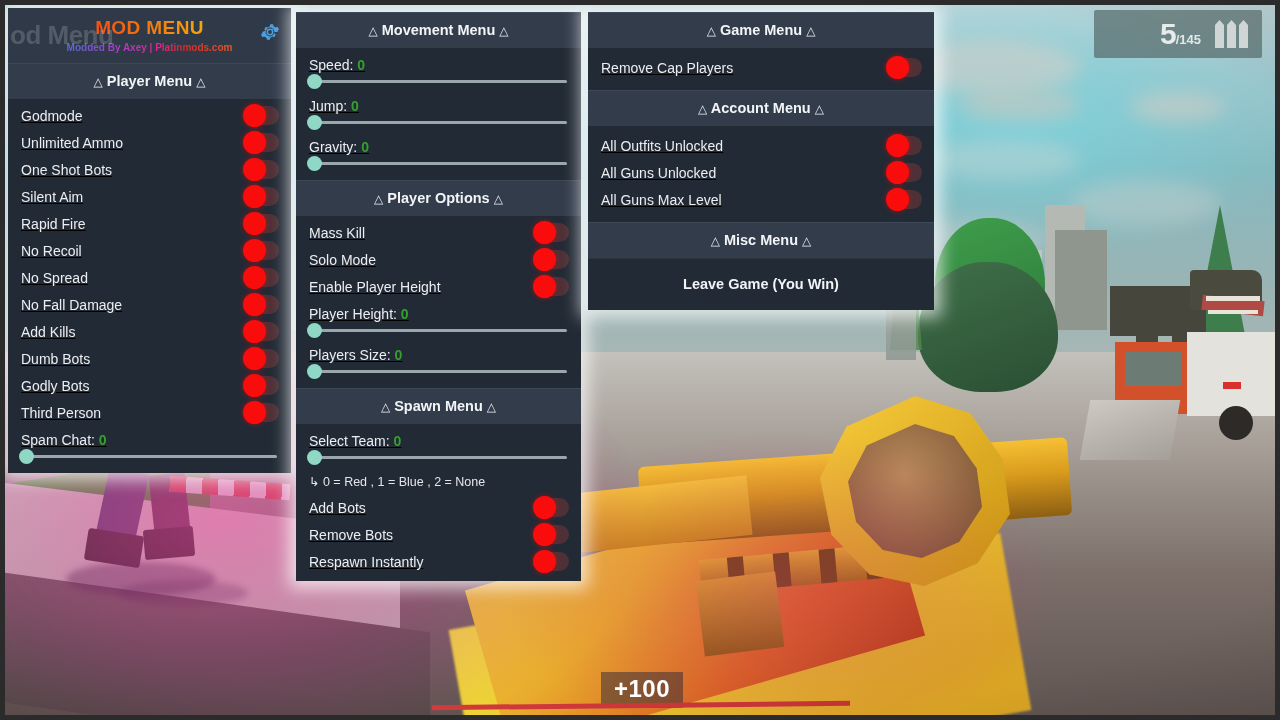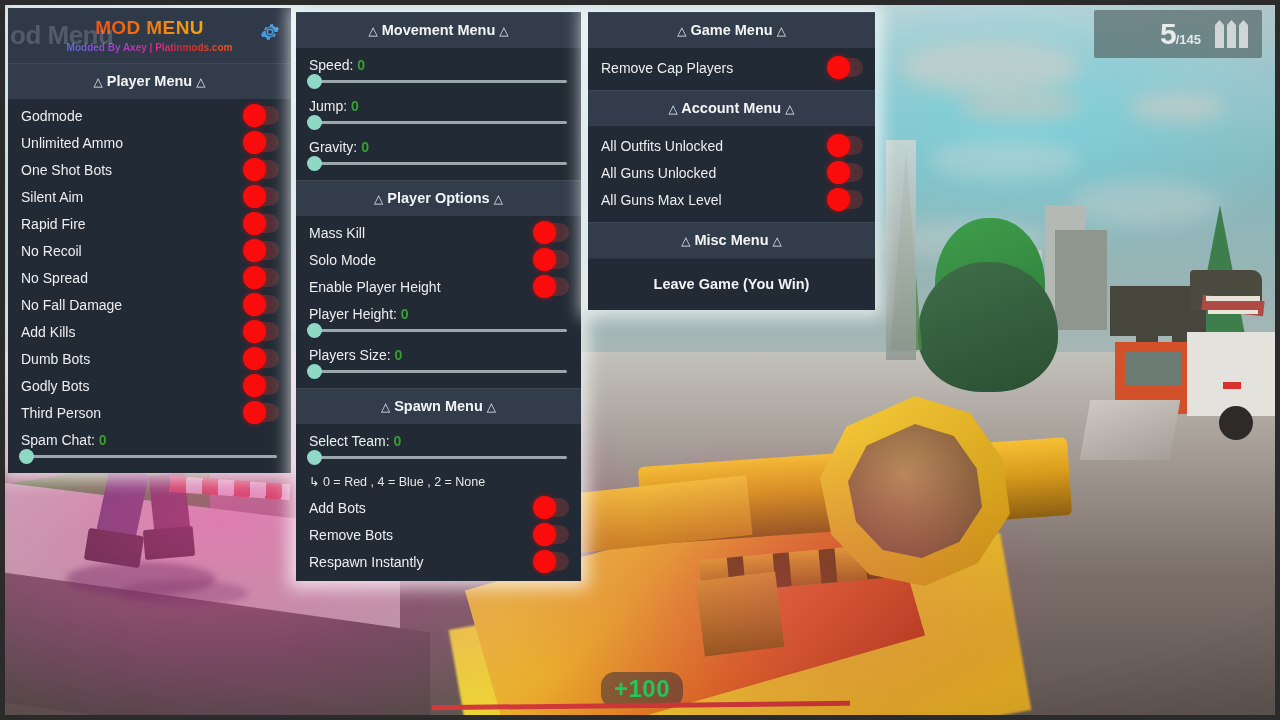--- a/index.html
+++ b/index.html
@@ -143,23 +143,22 @@
   .bullets { display:flex; gap:3px; }
   .bullet {
     width:9px; height:28px; background:#cfd6d5;
     clip-path:polygon(50% 0%, 100% 18%, 100% 100%, 0% 100%, 0% 18%);
   }
 
   #score-popup {
     position:absolute; left:601px; top:672px;
     background:rgba(58,48,56,.55);
     padding:3px 13px 5px;
-    font-size:24px; font-weight:bold; color:#22c55e;
+    font-size:24px; font-weight:bold; color:#ffffff;
     letter-spacing:.5px;
-    border-radius:14px;
   }
   #health-bar {
     position:absolute; left:432px; top:703px; width:418px; height:5px;
     background:linear-gradient(90deg,#d33a3c,#c23336);
     transform:rotate(-.6deg);
   }
 
   
   .panel {
     position:absolute;
@@ -195,20 +194,21 @@
     border-top:1px solid rgba(255,255,255,.06);
   }
   .section-header .tri { color:#dfe3e8; font-weight:normal; font-size:12px; }
 
   .rows { background:#222a35; padding:3px 0 6px; }
 
   .row {
     display:flex; align-items:center; justify-content:space-between;
     padding:4px 12px 4px 13px;
     min-height:27px;
+    text-decoration:underline;
   }
   .row-label { font-size:14px; color:#eceef1; }
   .row-label .val { color:#35a02e; font-weight:bold; }
 
   .toggle {
     position:relative; width:34px; height:19px;
     background:rgba(150,60,60,.38);
     border-radius:10px;
   }
   .toggle .knob {
@@ -233,21 +233,21 @@
   .btn-row {
     text-align:center; padding:17px 16px 18px;
     font-size:14.5px; font-weight:bold; color:#f1f3f6;
     background:#222a35;
     border-top:1px solid rgba(255,255,255,.05);
   }
 
   
   #panel-player   { left:8px;   top:8px;   width:283px; }
   #panel-movement { left:296px; top:12px;  width:285px; }
-  #panel-game     { left:588px; top:12px;  width:287px; }
+  #panel-game     { left:588px; top:12px;  width:346px; }
 
   
   .ghost-title {
     position:absolute; left:2px; top:12px;
     font-size:26px; font-weight:bold; color:rgba(210,215,222,.22);
     letter-spacing:-.5px; pointer-events:none;
   }
 </style>
 </head>
 <body>
@@ -535,21 +535,21 @@
   </div>
   <div class="rows">
     <div class="row">
         <span class="row-label"><span>Select Team:</span> <span class="val">0</span></span>
       </div>
     <div class="slider-wrap">
         <div class="slider">
           <span class="handle"></span>
         </div>
       </div>
-    <div class="note">↳ 0 = Red , 4 = Blue , 2 = None</div>
+    <div class="note">↳ 0 = Red , 1 = Blue , 2 = None</div>
     <div class="row">
         <span class="row-label">Add Bots</span>
         <span class="toggle">
           <span class="knob"></span>
         </span>
       </div>
     <div class="row">
         <span class="row-label">Remove Bots</span>
         <span class="toggle">
           <span class="knob"></span>

